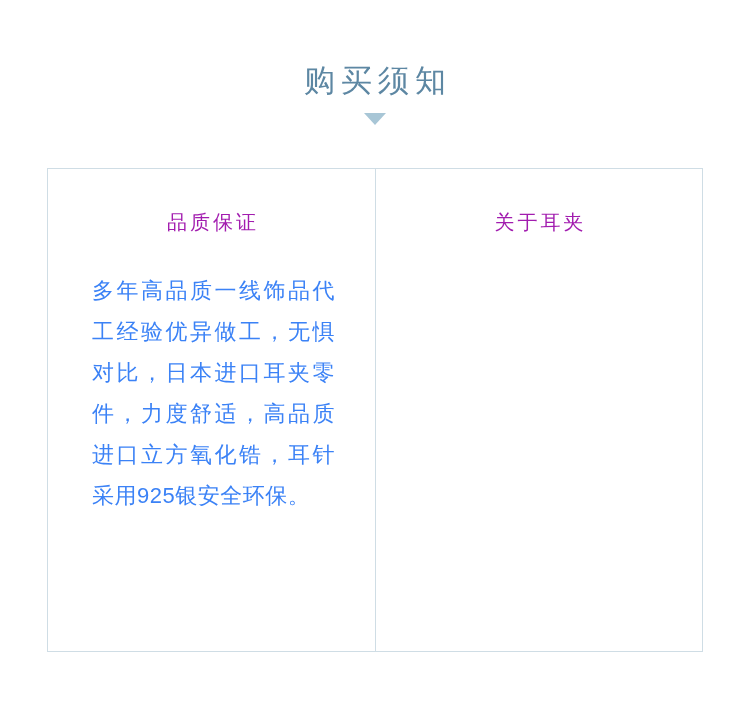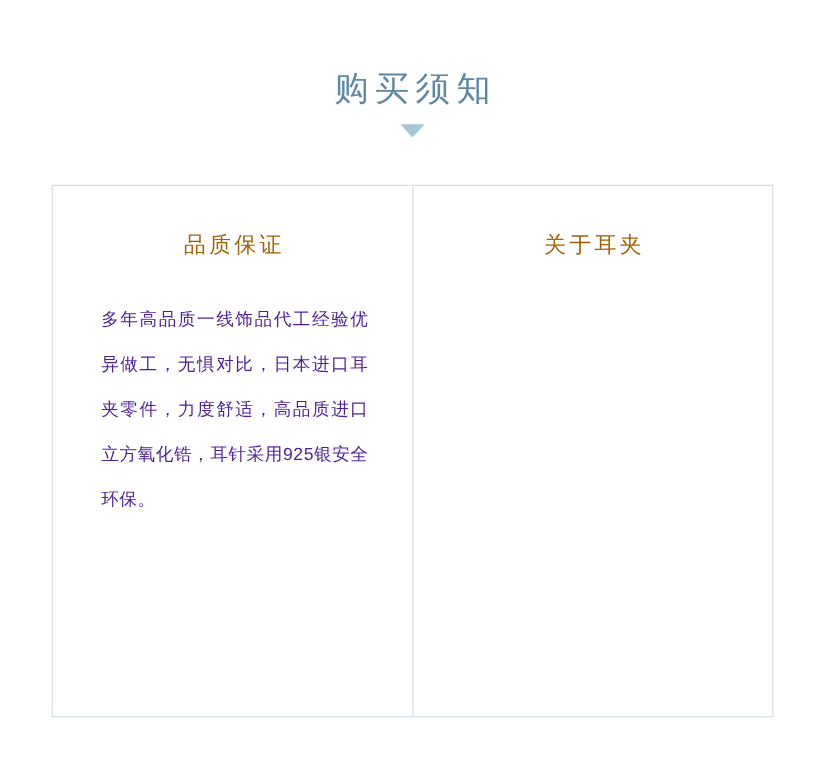--- a/index.html
+++ b/index.html
@@ -61,30 +61,30 @@
     box-sizing: border-box;
     width: 50%;
     padding: 40px 34px 0 34px;
     position: relative;
   }
   .col-right {
     border-left: 1px solid #cfdde5;
   }
   .col-title {
     text-align: center;
-    color: #a16207;
+    color: #a21caf;
     font-size: 20px;
     letter-spacing: 3px;
     margin: 0 0 34px 0;
     font-weight: normal;
     text-indent: 3px;
   }
   .col-body {
-    color: #4c1d95;
-    font-size: 16px;
+    color: #3b82f6;
+    font-size: 22px;
     line-height: 41px;
     letter-spacing: 0.5px;
     text-align: justify;
     text-justify: inter-ideograph;
     margin: 0;
   }
   .col-left .col-body {
     padding: 0 6px 0 10px;
   }
   .col-right .col-body {

